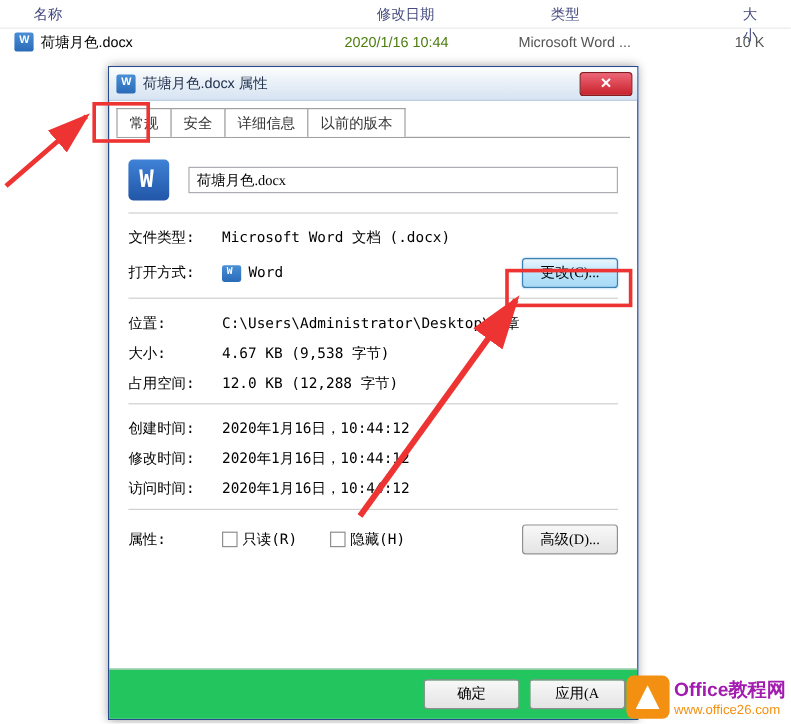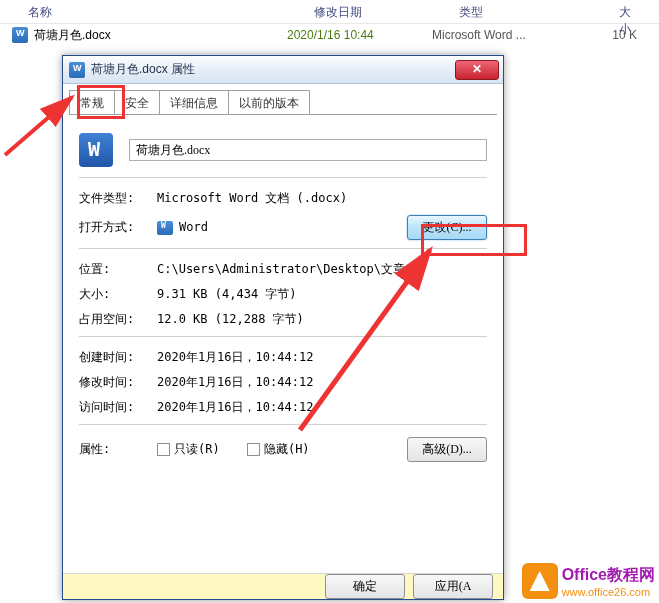--- a/index.html
+++ b/index.html
@@ -13,21 +13,21 @@
     .eh-size { flex:1; }
     
     .file-row { display:flex; height:22px; align-items:center; background:#fff; }
     .file-row .word-icon { width:16px; height:16px; margin:0 6px 0 12px; background:linear-gradient(#4a8fd6,#2a6bb8); border-radius:2px; position:relative;}
     .file-row .word-icon::after { content:"W"; color:#fff; font-size:9px; font-weight:bold; position:absolute; left:4px; top:1px;}
     .fr-name { width:253px; }
     .fr-date { width:145px; color:#4d7c0f; }
     .fr-type { width:160px; color:#555; }
     .fr-size { flex:1; text-align:right; color:#555; padding-right:22px;}
     
-    .dialog { position:absolute; left:62px; top:55px; width:442px; height:545px; background:#fff; border:1px solid #254a8f; box-shadow:0 0 8px rgba(0,0,0,.4);}
+    .dialog { position:absolute; left:90px; top:55px; width:442px; height:545px; background:#fff; border:1px solid #254a8f; box-shadow:0 0 8px rgba(0,0,0,.4);}
     
     .title-bar { height:28px; background:linear-gradient(#fdfefe,#e9f0f8 45%,#d7e4f3); display:flex; align-items:center; border-bottom:1px solid #b0c4de;}
     .title-bar .tb-icon { width:16px; height:16px; margin:0 6px; background:linear-gradient(#4a8fd6,#2a6bb8); border-radius:2px; position:relative;}
     .title-bar .tb-icon::after{content:"W"; color:#fff; font-size:9px; font-weight:bold; position:absolute; left:4px; top:1px;}
     .title-text { flex:1; color:#1f2e4a; }
     .close-btn { width:44px; height:20px; margin-right:4px; background:linear-gradient(#e67,#c8232c); border:1px solid #8a1a1f; border-radius:3px; color:#fff; text-align:center; font-weight:bold; line-height:16px; font-size:12px;}
     
     .tabs { display:flex; height:24px; margin:6px 0 0 6px; }
     .tab { padding:4px 10px 0; background:#fff; border:1px solid #a0a0a0; border-bottom:none; margin-right:-1px; font-size:12px; color:#333; cursor:default;}
     .tab.active { background:#fff; z-index:2; position:relative;}
@@ -50,21 +50,21 @@
     .v { flex:1; }
     .small-word-icon { display:inline-block; width:16px; height:14px; background:linear-gradient(#4a8fd6,#2a6bb8); border-radius:2px; vertical-align:middle; margin-right:6px; position:relative;}
     .small-word-icon::after{content:"W"; color:#fff; font-size:8px; font-weight:bold; position:absolute; left:4px; top:0;}
     
     .btn { background:linear-gradient(#f8f8f8,#e4e4e4); border:1px solid #8e8f8f; border-radius:3px; padding:3px 12px; font-size:12px; font-family:SimSun; cursor:default; min-width:80px; text-align:center;}
     .btn.change { background:linear-gradient(#eaf6fd,#bee6fd 45%,#a7d9f5); border:1px solid #3c7fb1; box-shadow:0 0 2px #7ebff5;}
     
     .checkbox { display:inline-flex; align-items:center; margin-right:20px;}
     .checkbox .box { width:13px; height:13px; border:1px solid #8e8f8f; background:#fff; margin-right:4px;}
     
-    .dialog-buttons { position:absolute; bottom:0; left:0; right:0; height:26px; background:#fef9c3; border-top:1px solid #d6d6d6; display:flex; justify-content:flex-end; align-items:center; padding-right:10px; gap:8px;}
+    .dialog-buttons { position:absolute; bottom:0; left:0; right:0; height:42px; background:#22c55e; border-top:1px solid #d6d6d6; display:flex; justify-content:flex-end; align-items:center; padding-right:10px; gap:8px;}
     
     .watermark { position:absolute; right:4px; bottom:4px; display:flex; align-items:center; gap:4px; z-index:30;}
     .wm-icon { width:36px; height:36px; background:#f39012; border-radius:6px; position:relative;}
     .wm-icon::after{ content:""; position:absolute; left:8px; top:8px; width:20px; height:20px; background:#fff; clip-path:polygon(50% 0,100% 100%,0 100%);}
     .wm-text { font-size:14px; color:#666;}
     .wm-text b { color:#a21caf; font-size:16px;}
     .wm-url { color:#f39012; font-size:11px;}
   </style>
 </head>
 <body>
@@ -118,21 +118,21 @@
       <button class="btn change">更改(C)...</button>
     </div>
     <div class="hr"></div>
 
     <div class="kv">
         <span class="k">位置:</span>
         <span class="v">C:\Users\Administrator\Desktop\文章</span>
       </div>
     <div class="kv">
         <span class="k">大小:</span>
-        <span class="v">9.31 KB (4,434 字节)</span>
+        <span class="v">4.67 KB (9,538 字节)</span>
       </div>
     <div class="kv">
         <span class="k">占用空间:</span>
         <span class="v">12.0 KB (12,288 字节)</span>
       </div>
     <div class="hr"></div>
 
     <div class="kv">
         <span class="k">创建时间:</span>
         <span class="v">2020年1月16日，10:44:12</span>

